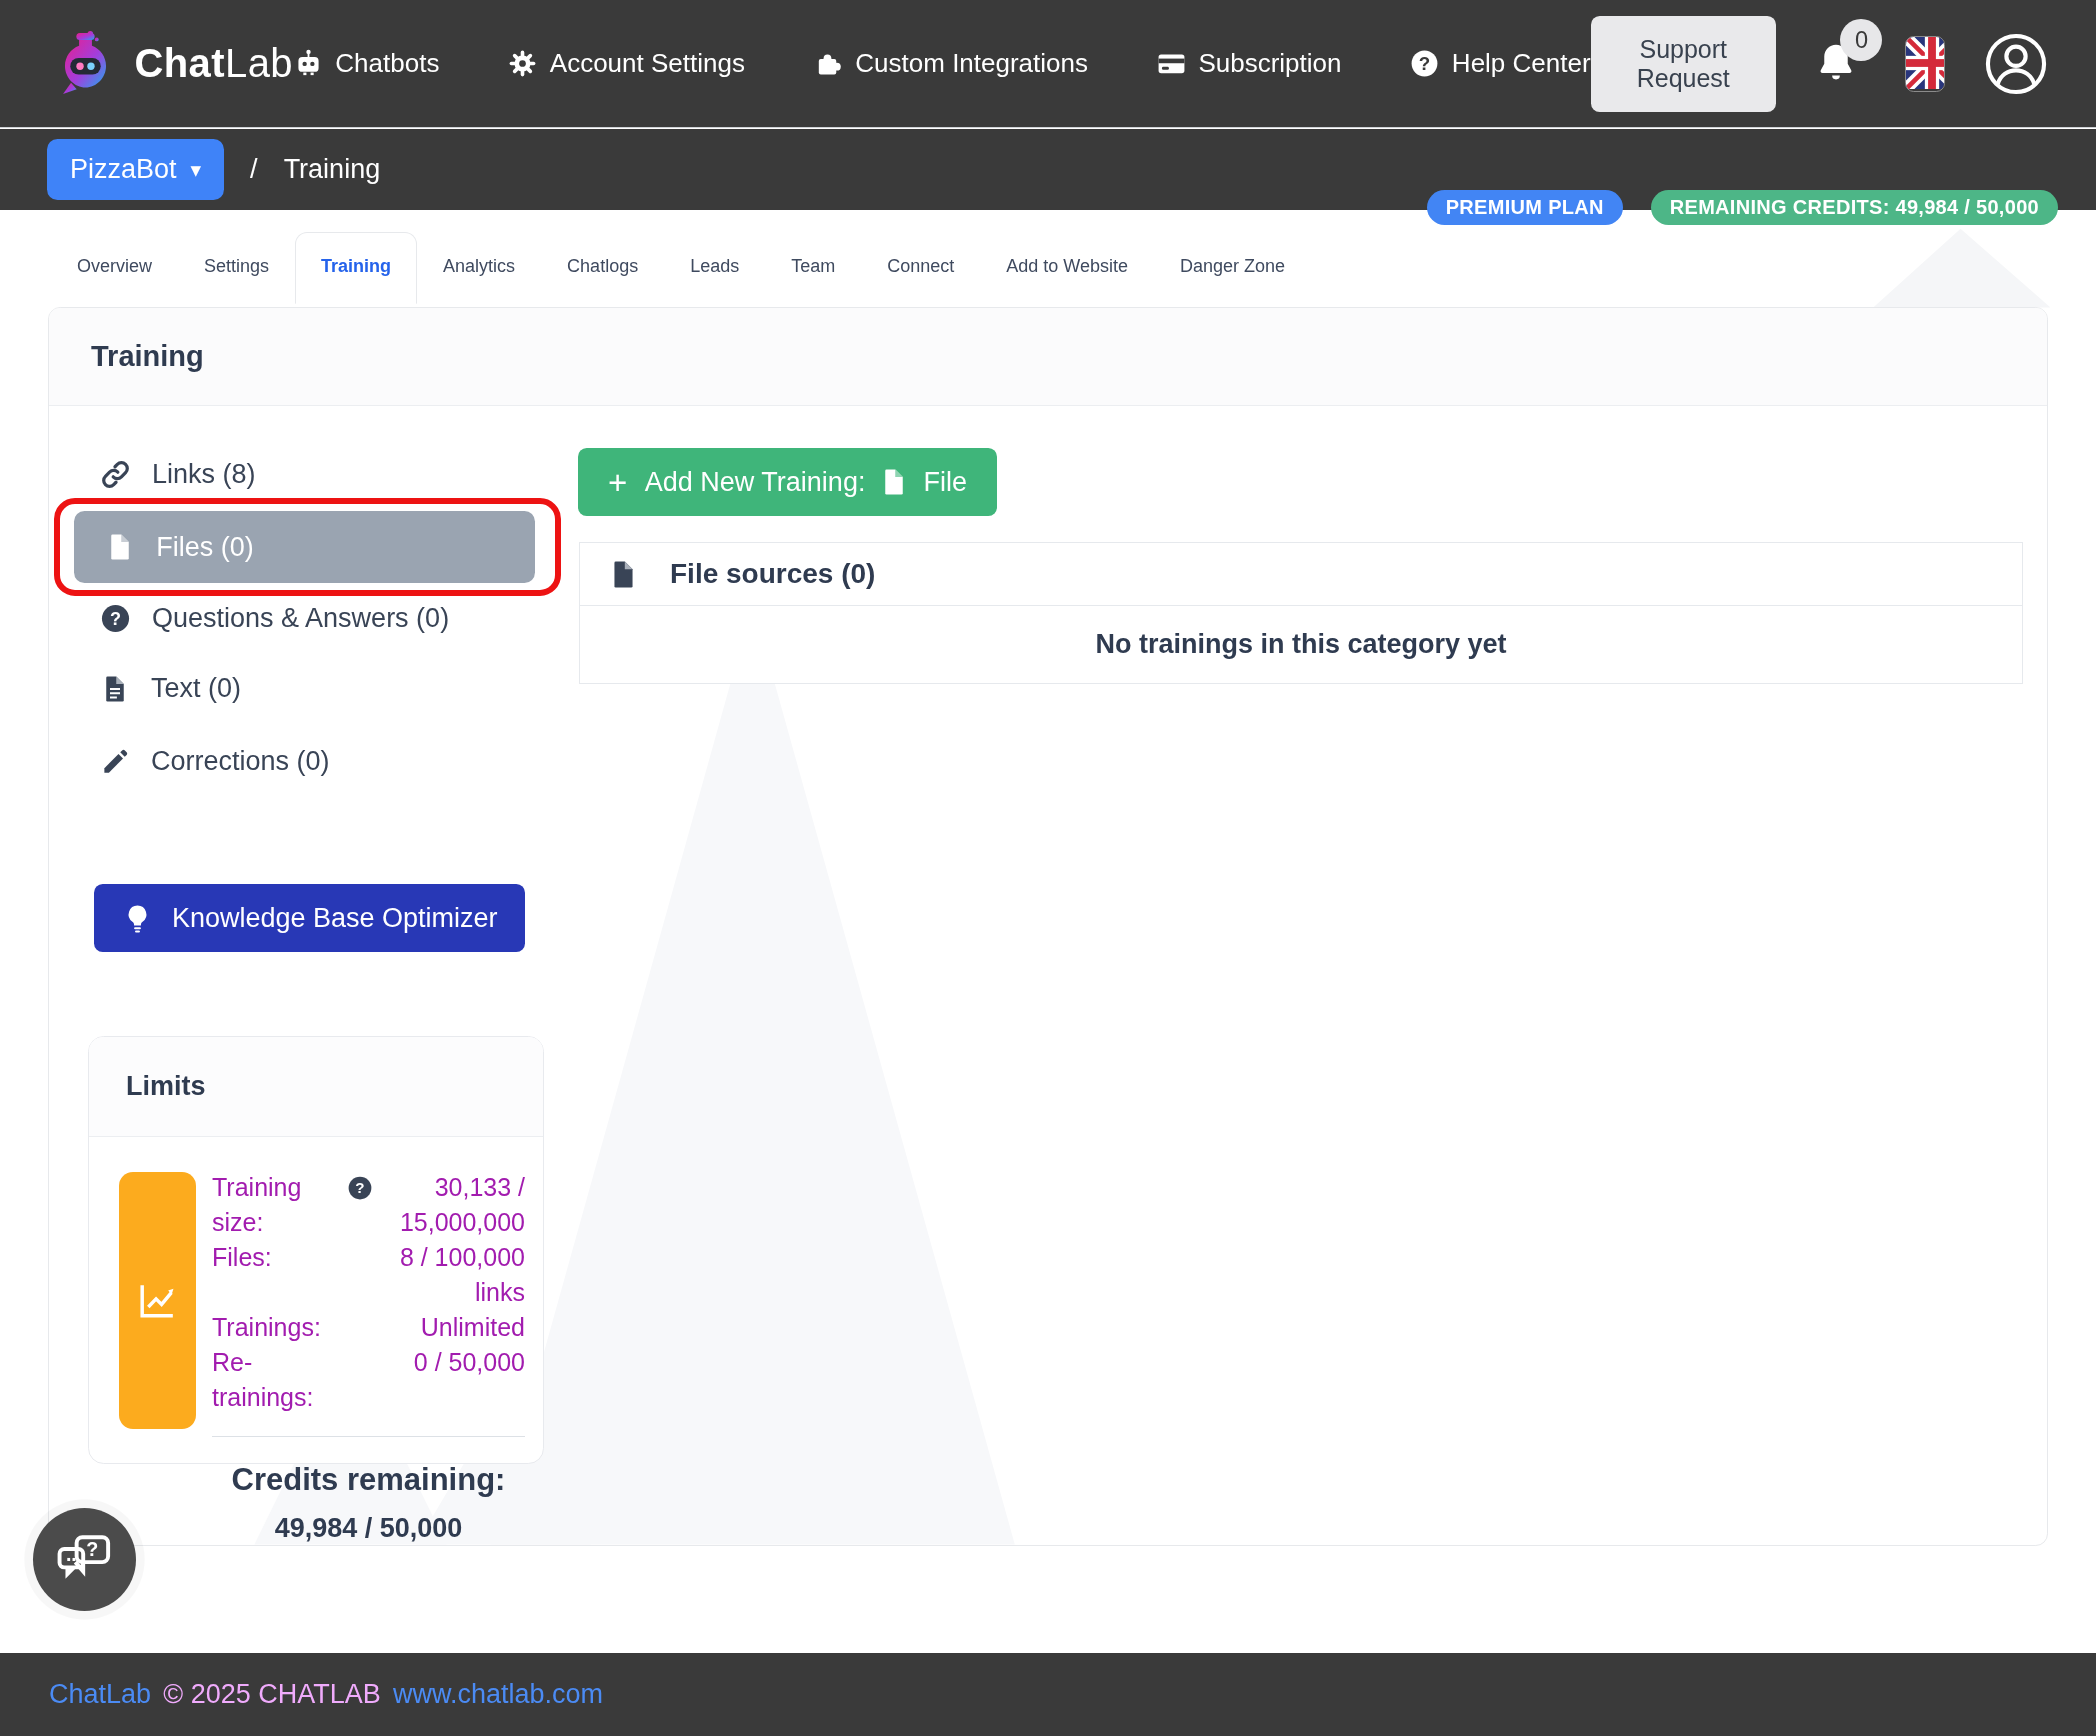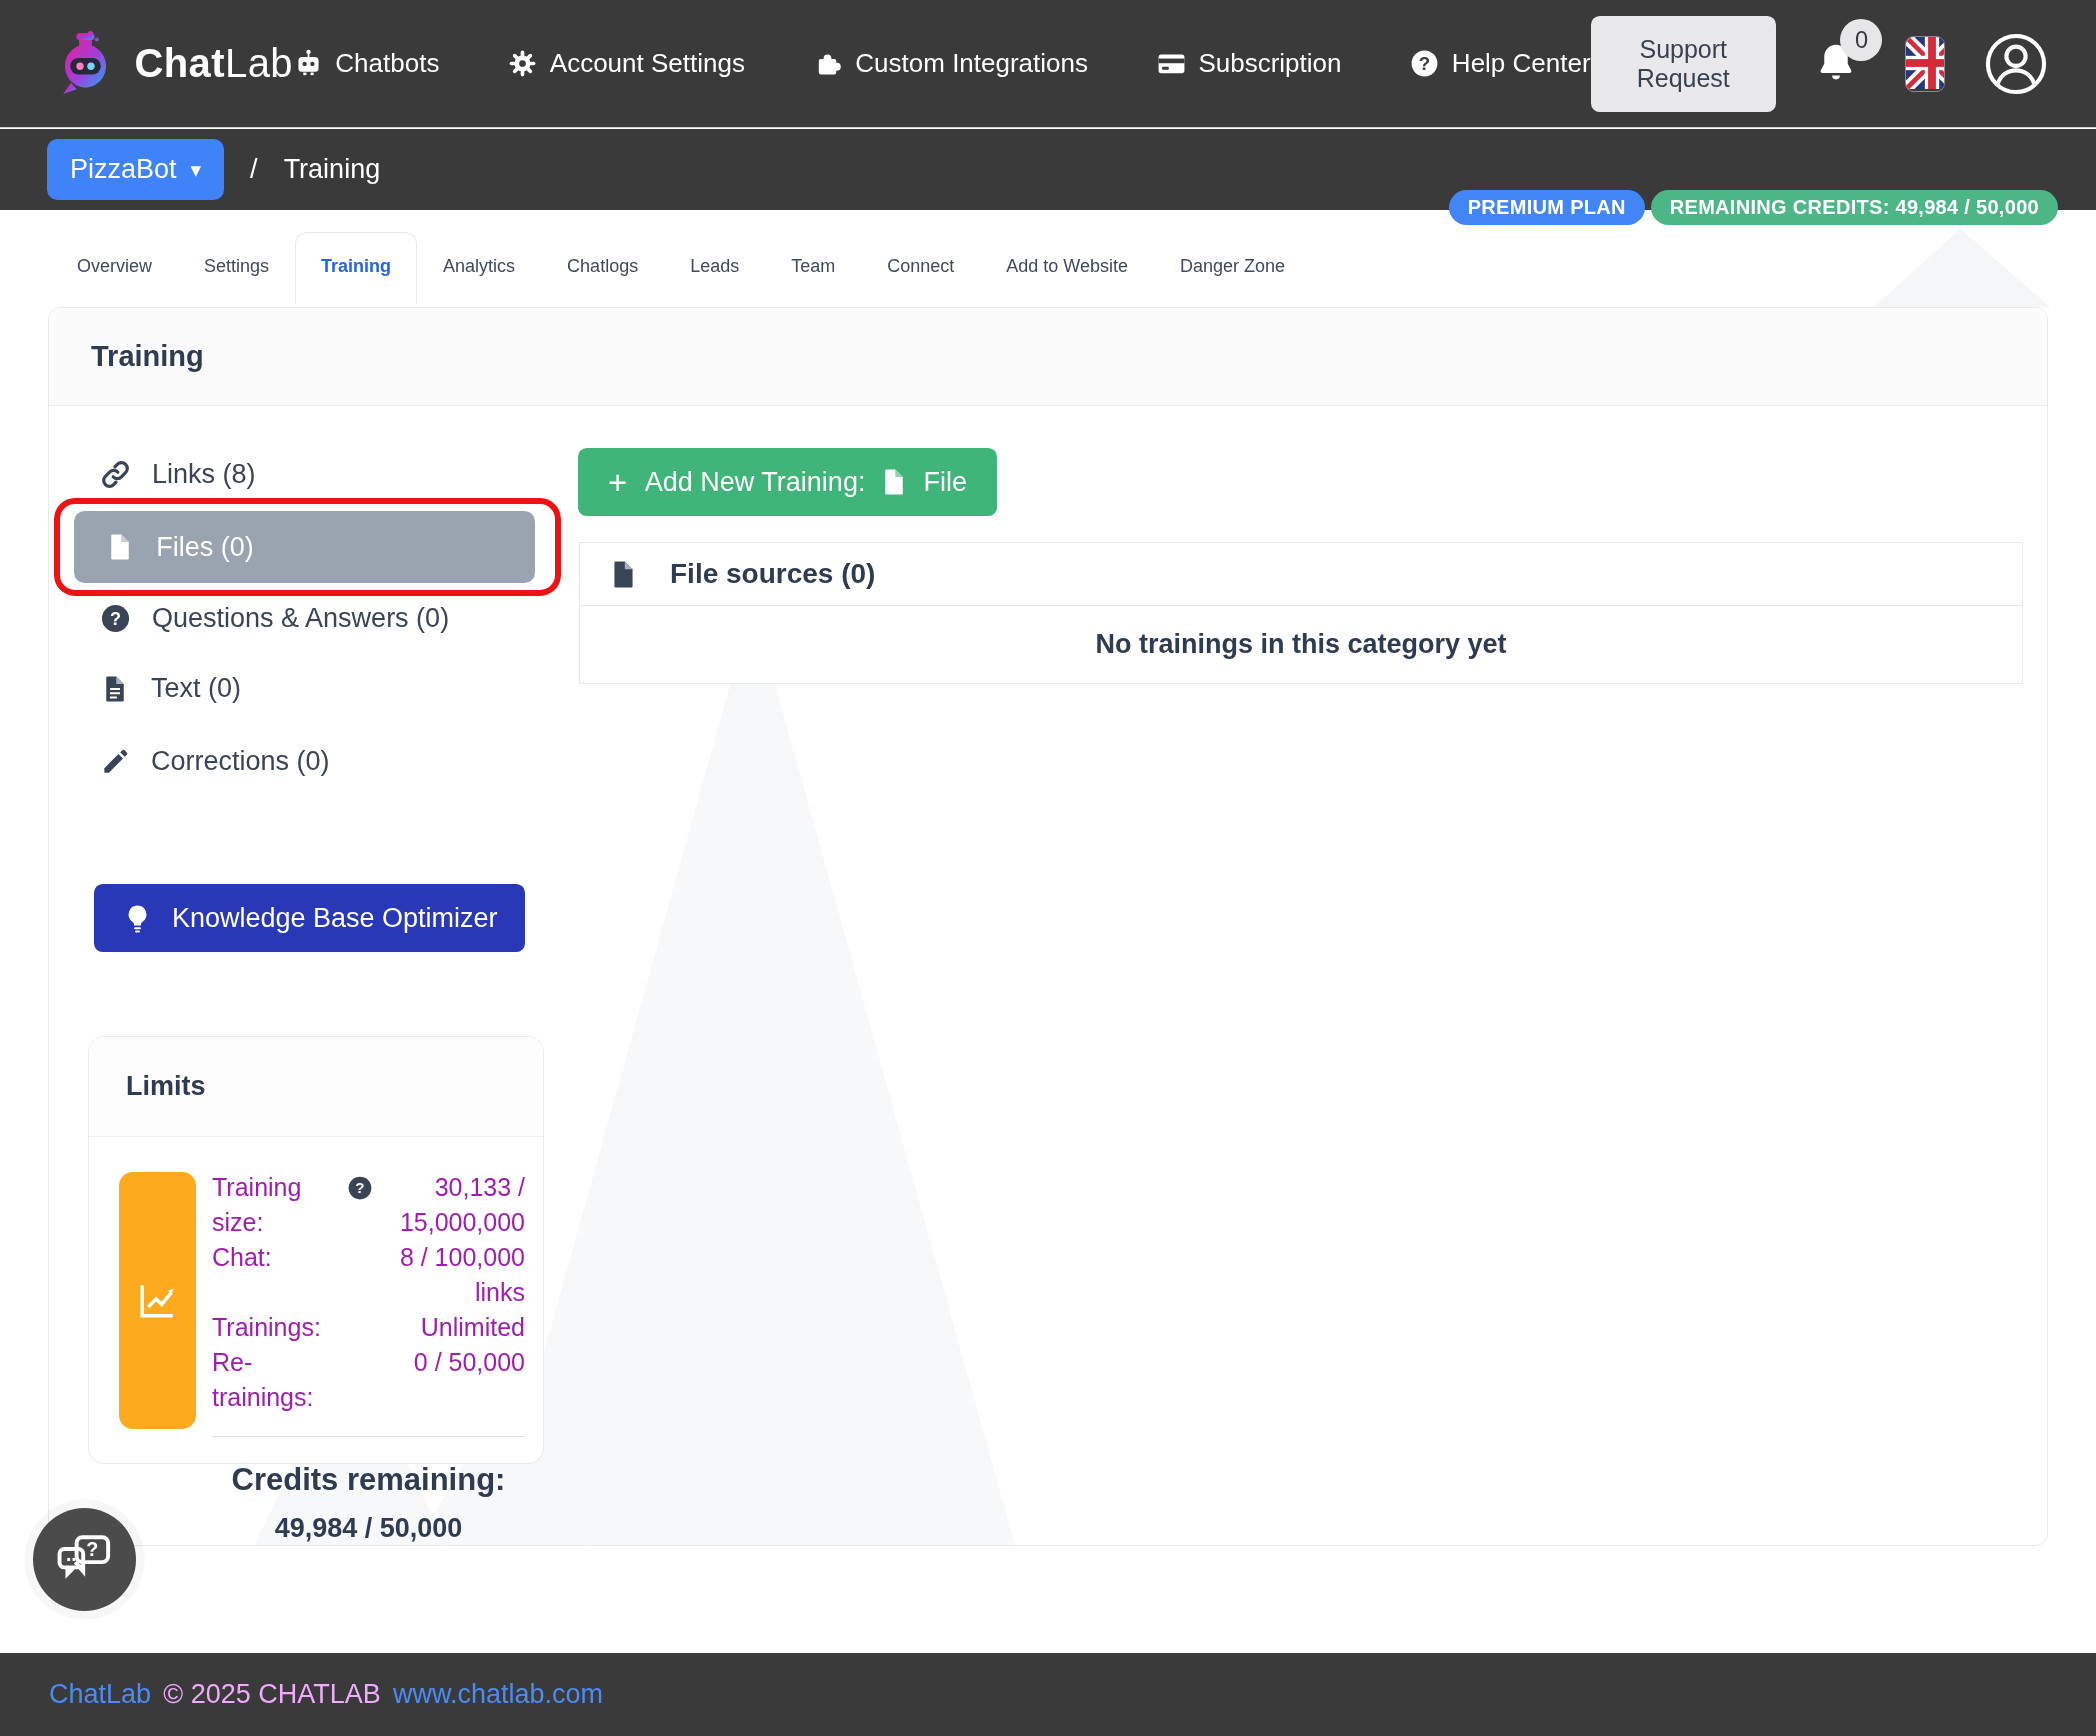--- a/index.html
+++ b/index.html
@@ -26,21 +26,21 @@
 
   
   .crumb-bar{position:absolute;top:129px;left:0;right:0;height:81px;background:#3a3a3a;
     display:flex;align-items:center;gap:26px;padding:0 47px;z-index:5;}
   .bot-btn{background:#3f83f8;color:#fff;border:none;border-radius:10.5px;font-size:27px;font-weight:500;
     padding:15px 23px;display:flex;align-items:center;gap:14px;cursor:pointer;font-family:inherit;}
   .caret{font-size:21px;line-height:1;}
   .crumb-sep,.crumb-page{color:#fff;font-size:27px;}
 
   
-  .badges{position:absolute;top:190px;right:38px;display:flex;gap:6px;z-index:7;justify-content:flex-end;}
+  .badges{position:absolute;top:190px;right:38px;display:flex;gap:28px;z-index:7;justify-content:flex-end;}
   .pill{height:35px;border-radius:17.5px;padding:0 19px;display:flex;align-items:center;
     font-size:20px;font-weight:700;color:#fff;letter-spacing:0.3px;white-space:nowrap;}
   .pill-plan{background:#4285f4;}
   .pill-credits{background:#4db687;}
 
   
   .tabs{position:absolute;top:232px;left:51px;display:flex;z-index:3;}
   .tab{font-size:18px;color:#3f4a5f;padding:23px 25px 26px;cursor:pointer;white-space:nowrap;
     border:1.7px solid transparent;background:transparent;font-family:inherit;}
   .tab.active{color:#2563eb;font-weight:700;background:#fff;border-color:#e7e9ec;border-bottom-color:#fff;
@@ -332,21 +332,21 @@
           <span class="lbl">Training size:</span>
           <span class="help-dot">
             <svg width="26" height="26" viewBox="0 0 24 24" style="font-size:29px">
               <circle cx="12" cy="12" r="10.5" fill="#394456"></circle>
               <text x="12" y="17" text-anchor="middle" font-size="14" font-weight="bold" fill="#fff" font-family="Liberation Sans, sans-serif">?</text>
             </svg>
           </span>
           <span class="val">30,133 / 15,000,000</span>
         </div>
         <div class="lrow">
-          <span class="lbl">Chat:</span>
+          <span class="lbl">Files:</span>
           <span class="val">8 / 100,000 links</span>
         </div>
         <div class="lrow">
           <span class="lbl">Trainings:</span>
           <span class="val">Unlimited</span>
         </div>
         <div class="lrow">
           <span class="lbl">Re-trainings:</span>
           <span class="val">0 / 50,000</span>
         </div>

